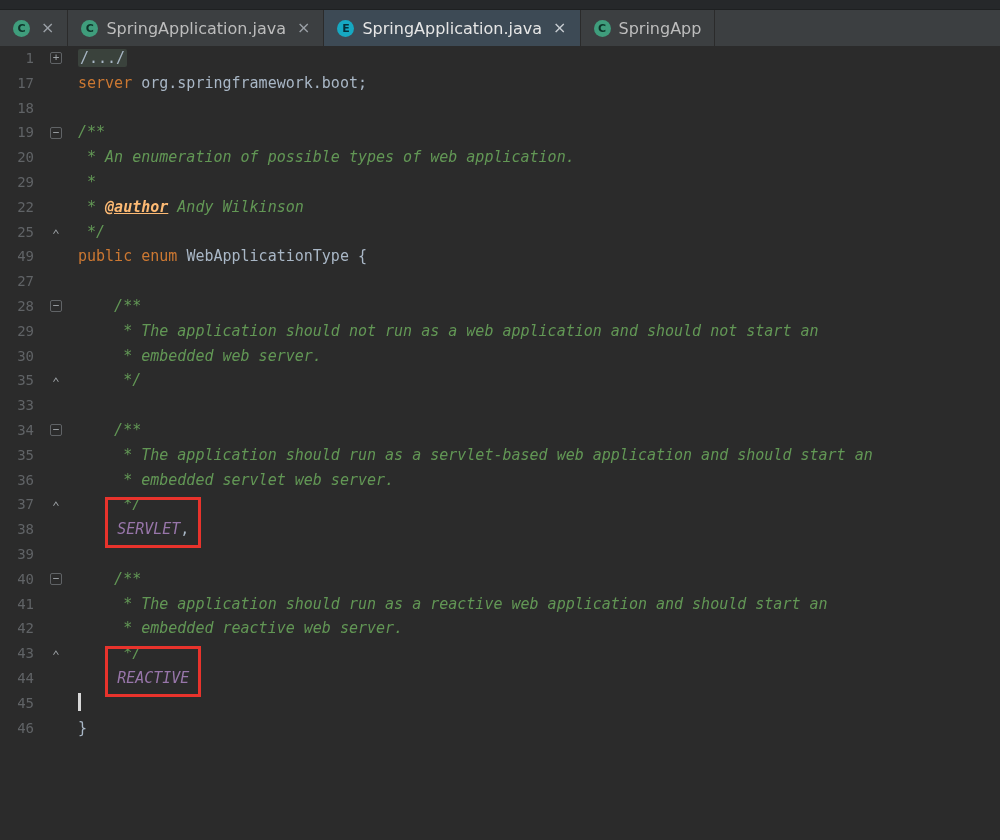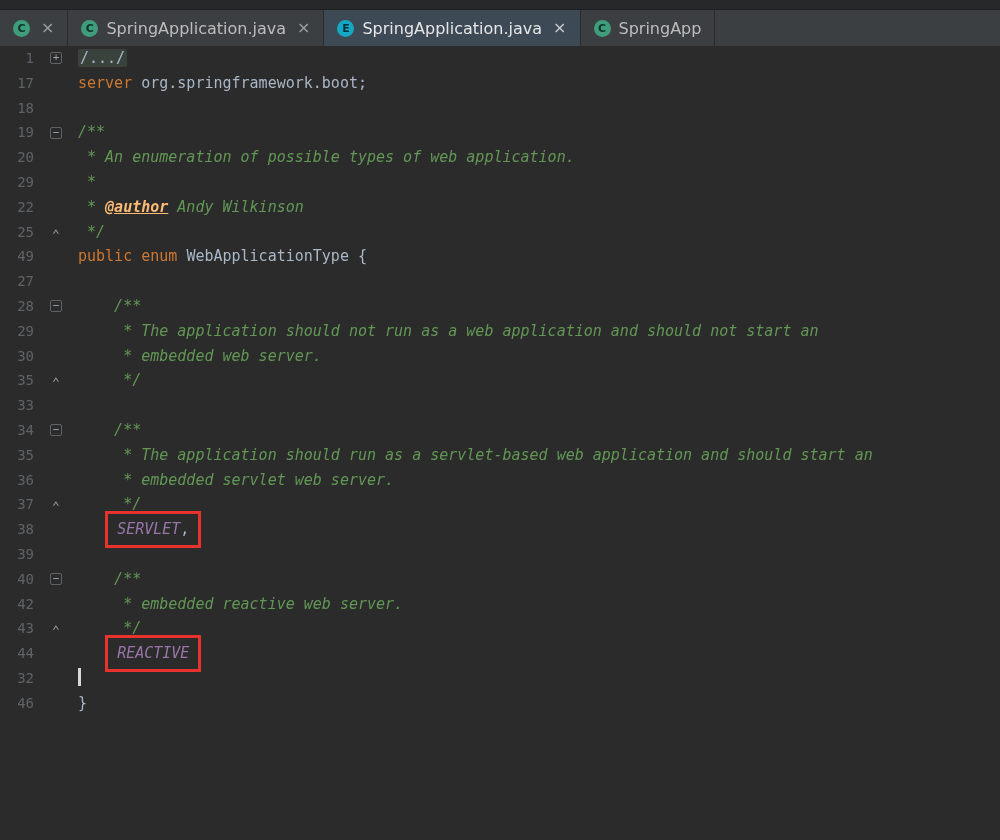--- a/index.html
+++ b/index.html
@@ -55,21 +55,21 @@
 
   .tk-kw      { color:#cc7832; }
   .tk-plain   { color:#a9b7c6;text-align:right; }
   .tk-comment { color:#629755; font-style:italic; }
   .tk-doctag  { color:#fdba74; font-style:italic; font-weight:bold; text-decoration:underline; }
   .tk-enum    { color:#9876aa; font-style:italic; }
   .tk-folded  { color:#a9b7c6; background:#3a423c; border-radius:2px; padding:0 2px; }
 
   .red-box {
     border:3px solid #e8332c;
-    padding:6px 9px 7px 9px;
+    padding:20px 9px 7px 9px;
     margin-left:-9px; margin-right:-9px;
   }
 
   .caret {
     display:inline-block; width:3px; height:18px;
     background:#d8d8d8; vertical-align:-3px;
   }
 </style>
 </head>
 <body>
@@ -264,20 +264,27 @@
         <div class="gutter">
           <span class="lnum">40</span>
           <span class="fmark">
             <span class="fold-glyph minus">−</span>
           </span>
         </div>
         <div class="line-content"><span class="tk-comment">    /**</span></div>
       </div>
       <div class="code-line">
         <div class="gutter">
+          <span class="lnum">41</span>
+          <span class="fmark"></span>
+        </div>
+        <div class="line-content"><span class="tk-comment">     * The application should run as a reactive web application and should start an</span></div>
+      </div>
+      <div class="code-line">
+        <div class="gutter">
           <span class="lnum">42</span>
           <span class="fmark"></span>
         </div>
         <div class="line-content"><span class="tk-comment">     * embedded reactive web server.</span></div>
       </div>
       <div class="code-line">
         <div class="gutter">
           <span class="lnum">43</span>
           <span class="fmark">
             <span class="fold-glyph end">⌃</span>
@@ -287,21 +294,21 @@
       </div>
       <div class="code-line">
         <div class="gutter">
           <span class="lnum">44</span>
           <span class="fmark"></span>
         </div>
         <div class="line-content"><span class="tk-plain">    </span><span class="red-box"><span class="tk-enum">REACTIVE</span></span></div>
       </div>
       <div class="code-line">
         <div class="gutter">
-          <span class="lnum">32</span>
+          <span class="lnum">45</span>
           <span class="fmark"></span>
         </div>
         <div class="line-content"><span class="caret"></span></div>
       </div>
       <div class="code-line">
         <div class="gutter">
           <span class="lnum">46</span>
           <span class="fmark"></span>
         </div>
         <div class="line-content"><span class="tk-plain">}</span></div>

